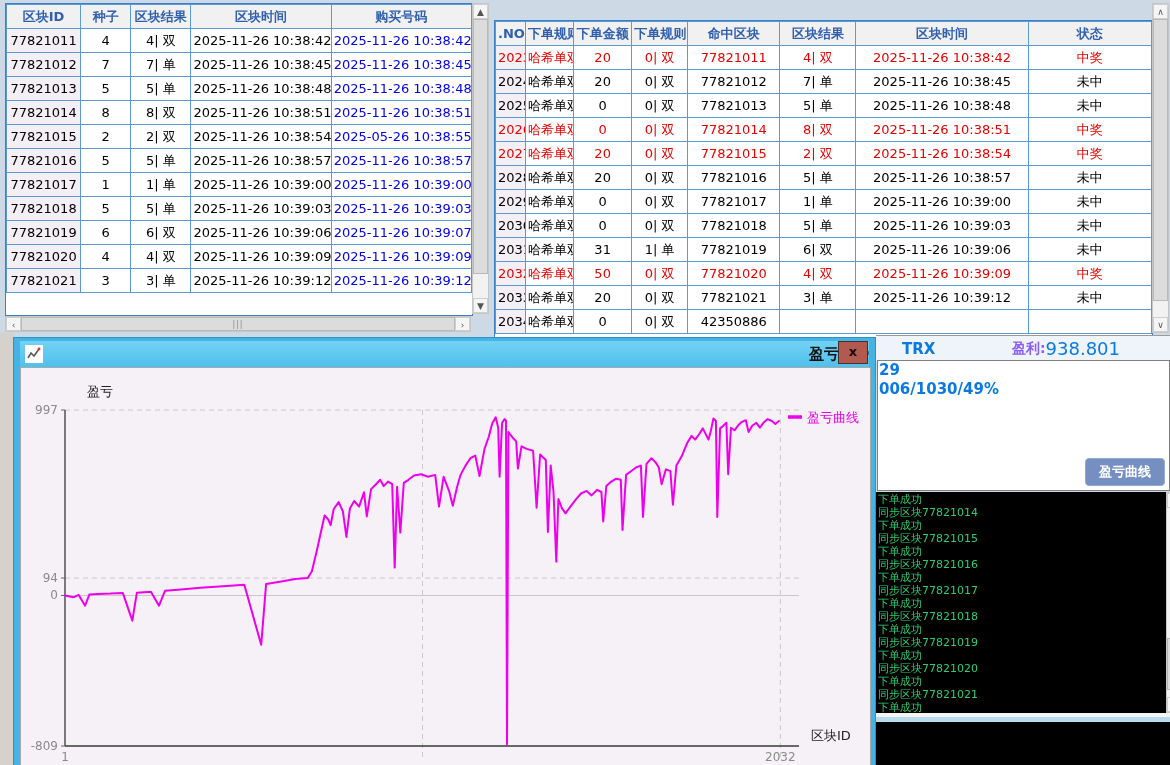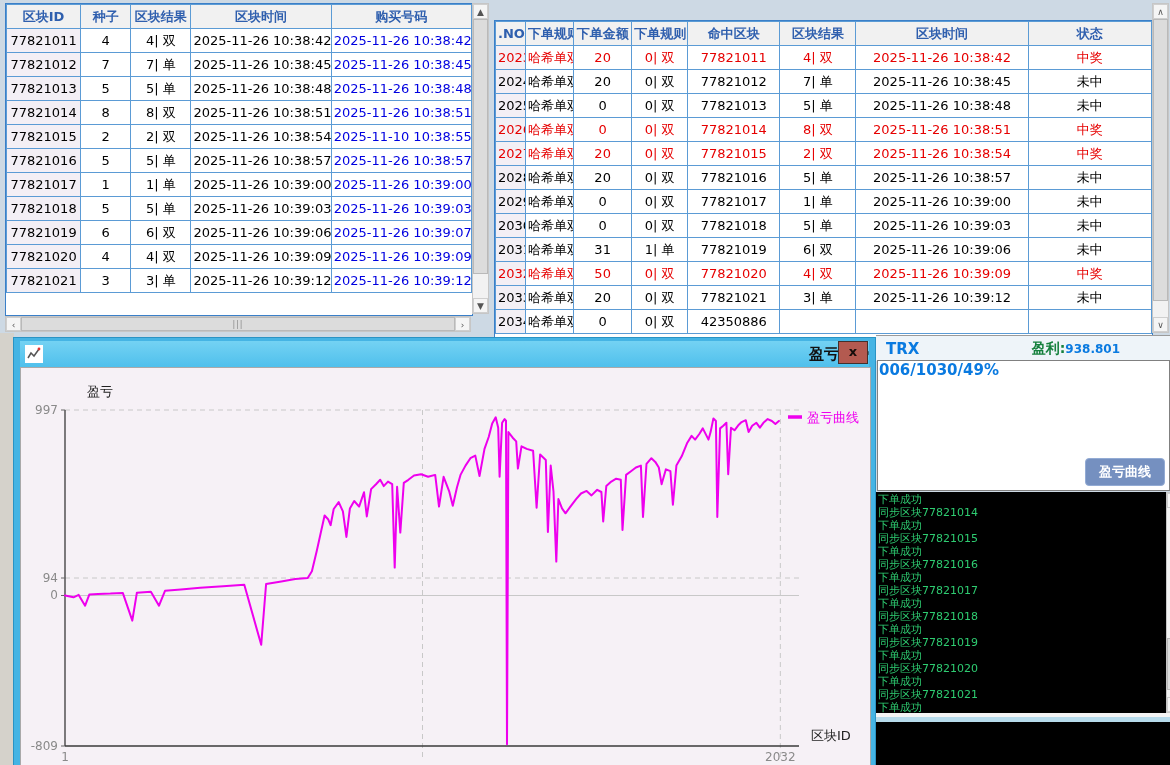--- a/index.html
+++ b/index.html
@@ -39,24 +39,24 @@
   #close-btn{position:absolute;right:1px;top:0px;width:28px;height:21px;background:#b35a50;
     border:1px solid #42302c;color:#140c0a;font-weight:bold;font-size:13px;line-height:19px;
     text-align:center;cursor:pointer;z-index:2;}
   #chart-content{position:absolute;left:6px;top:29px;width:849px;height:400px;
     background:#f6f1f6;border:1px solid #a9a9a9;box-sizing:content-box;}
   #chart-svg{display:block;}
   
   #stats-panel{position:absolute;left:876px;top:335px;width:294px;height:430px;}
   #stats-head{position:absolute;left:0;top:0;width:100%;height:25px;border-top:1px solid #9a9a9a;
     display:flex;align-items:center;background:#eef4f9;}
-  #trx{color:#0a7ae0;font-weight:bold;font-size:15px;margin-left:10px;}
+  #trx{color:#0a7ae0;font-weight:bold;font-size:15px;margin-left:26px;}
   #profit-group{margin-left:auto;margin-right:50px;display:flex;align-items:center;}
-  #profit-label{color:#15803d;font-weight:bold;font-size:14px;}
-  #profit-value{color:#0a7ae0;font-weight:bold;font-size:12px;}
+  #profit-label{color:#8b5cf6;font-weight:bold;font-size:14px;}
+  #profit-value{color:#0a7ae0;font-weight:normal;font-size:18px;}
   #stats-box{position:absolute;left:1px;top:25px;width:291px;height:129px;background:#fff;
     border:1px solid #808080;}
   .stats-line{color:#0a7ae0;font-weight:bold;font-size:15px;line-height:19px;padding-left:1px;}
   #curve-btn{position:absolute;right:4px;bottom:4px;width:78px;height:26px;background:#7590c0;
     border:1px solid #93abd4;border-radius:4px;color:#fff;font-weight:bold;font-size:13px;
     text-align:center;line-height:25px;cursor:pointer;}
   #terminal{position:absolute;left:0;top:157px;width:294px;height:221px;background:#000;
     overflow:hidden;padding-left:13px;}
   #log{position:absolute;left:2px;top:1px;right:18px;bottom:0;
     font-size:11px;line-height:13px;color:#2ecc71;white-space:nowrap;overflow:hidden;}
@@ -114,21 +114,21 @@
           <td>8</td>
           <td>8| 双</td>
           <td>2025-11-26 10:38:51</td>
           <td class="blue">2025-11-26 10:38:51</td>
         </tr>
         <tr>
           <td class="c0">77821015</td>
           <td>2</td>
           <td>2| 双</td>
           <td>2025-11-26 10:38:54</td>
-          <td class="blue">2025-11-10 10:38:55</td>
+          <td class="blue">2025-05-26 10:38:55</td>
         </tr>
         <tr>
           <td class="c0">77821016</td>
           <td>5</td>
           <td>5| 单</td>
           <td>2025-11-26 10:38:57</td>
           <td class="blue">2025-11-26 10:38:57</td>
         </tr>
         <tr>
           <td class="c0">77821017</td>
@@ -340,20 +340,21 @@
 
 <div id="stats-panel">
   <div id="stats-head">
     <span id="trx">TRX</span>
     <span id="profit-group">
       <span id="profit-label">盈利:</span>
       <span id="profit-value">938.801</span>
     </span>
   </div>
   <div id="stats-box">
+    <div class="stats-line">29</div>
     <div class="stats-line">006/1030/49%</div>
     <div id="curve-btn">盈亏曲线</div>
   </div>
   <div id="terminal">
     <div id="log">
         <div>下单成功</div>
         <div>同步区块77821014</div>
         <div>下单成功</div>
         <div>同步区块77821015</div>
         <div>下单成功</div>

